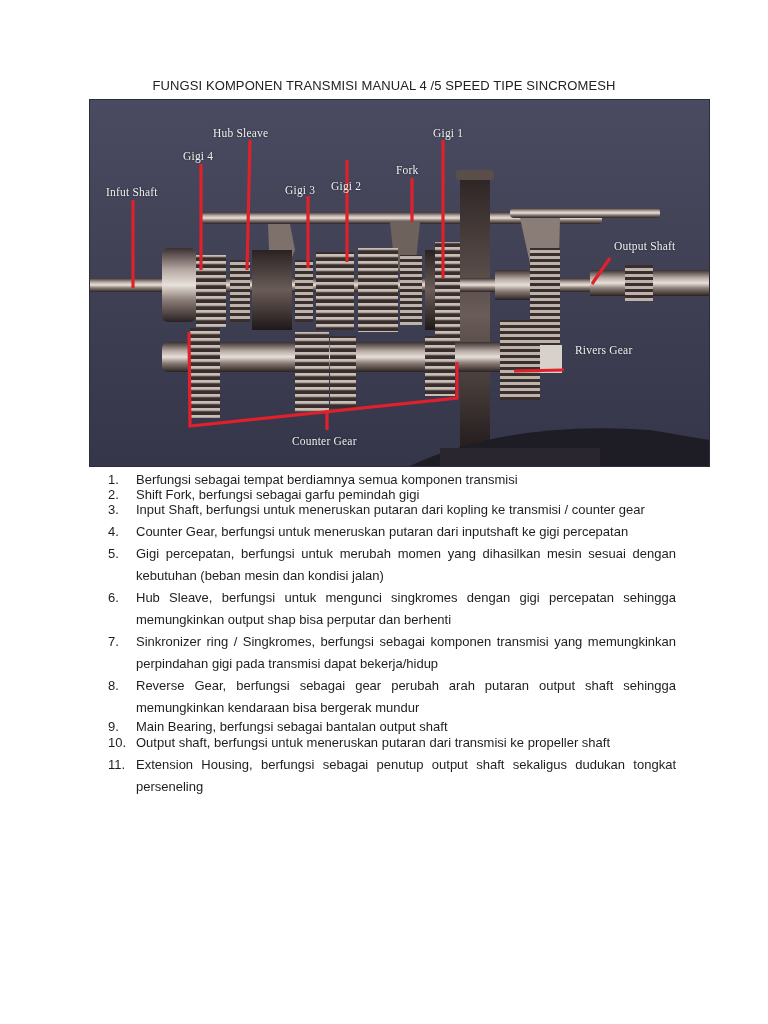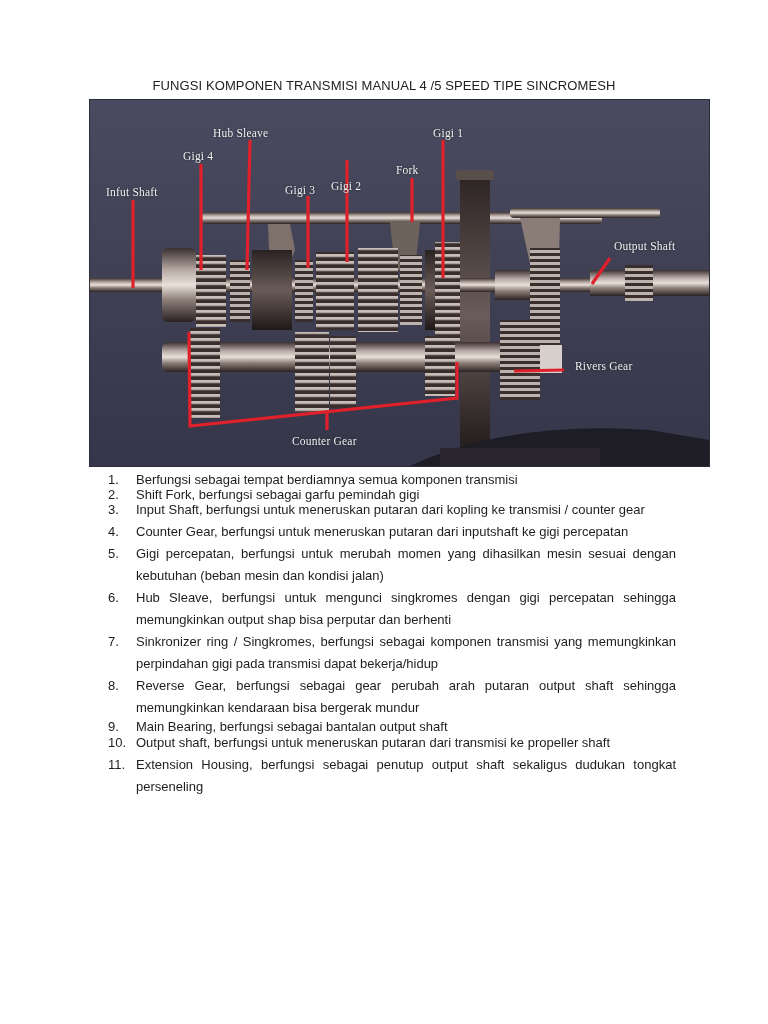--- a/index.html
+++ b/index.html
@@ -125,21 +125,21 @@
   </svg>
 
   <span class="lbl" style="left:123px; top:27px;">Hub Sleave</span>
   <span class="lbl" style="left:332px; top:27px;margin-left:11px;">Gigi 1</span>
   <span class="lbl" style="left:241px; top:46px;margin-top:34px;">Gigi 2</span>
   <span class="lbl" style="left:93px; top:50px;">Gigi 4</span>
   <span class="lbl" style="left:306px; top:64px;">Fork</span>
   <span class="lbl" style="left:195px; top:84px;">Gigi 3</span>
   <span class="lbl" style="left:16px; top:86px;">Infut Shaft</span>
   <span class="lbl" style="left:524px; top:140px;">Output Shaft</span>
-  <span class="lbl" style="left:485px; top:260px;">Rivers Gear</span>
+  <span class="lbl" style="left:485px; top:244px;">Rivers Gear</span>
   <span class="lbl" style="left:202px; top:335px;">Counter Gear</span>
 </div>
 
 <div class="list">
   <div class="item l1">
     <span class="num">1.</span>
     <span class="txt">Berfungsi sebagai tempat berdiamnya semua komponen transmisi</span>
   </div>
   <div class="item l1">
     <span class="num">2.</span>

